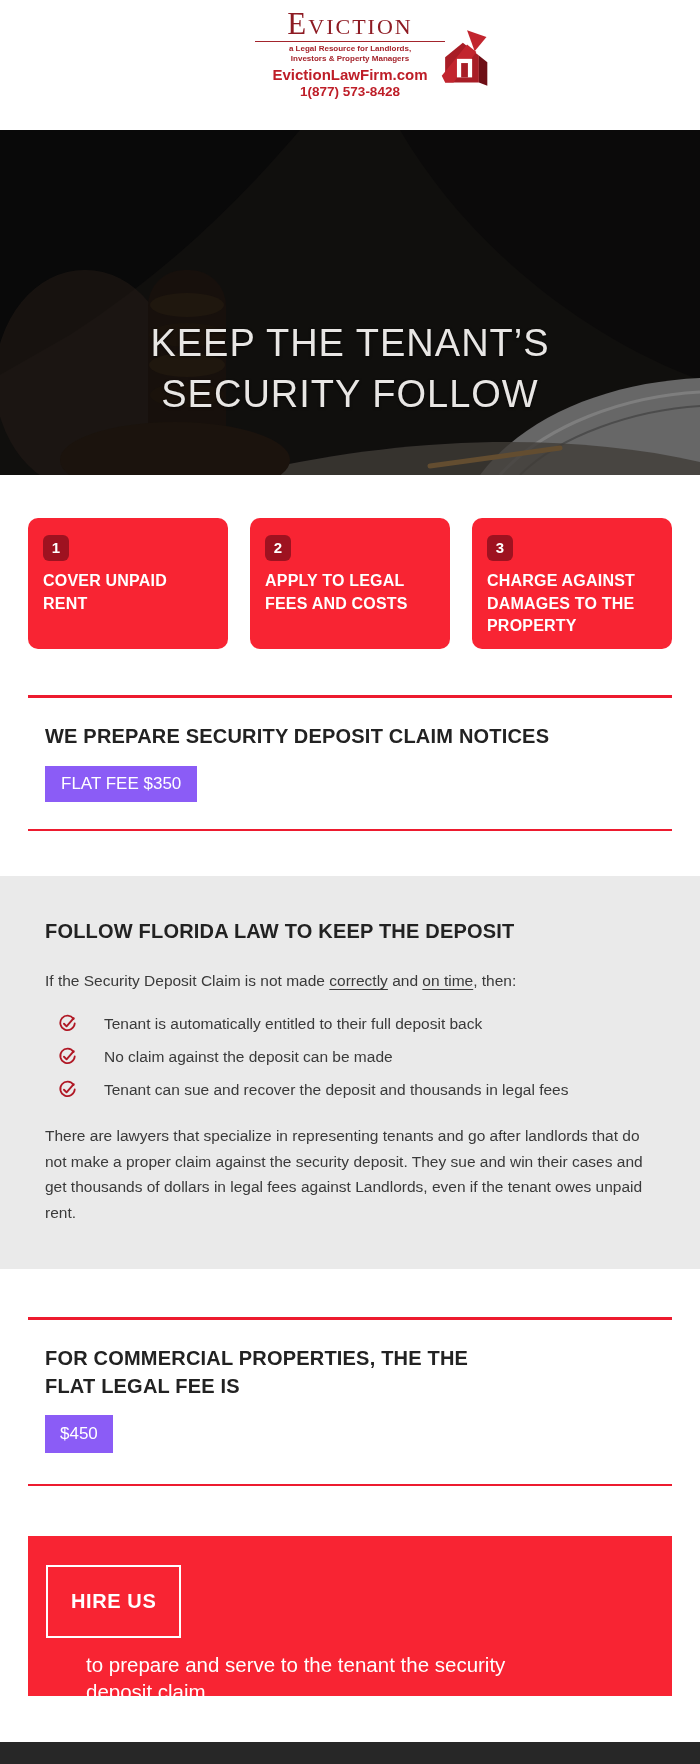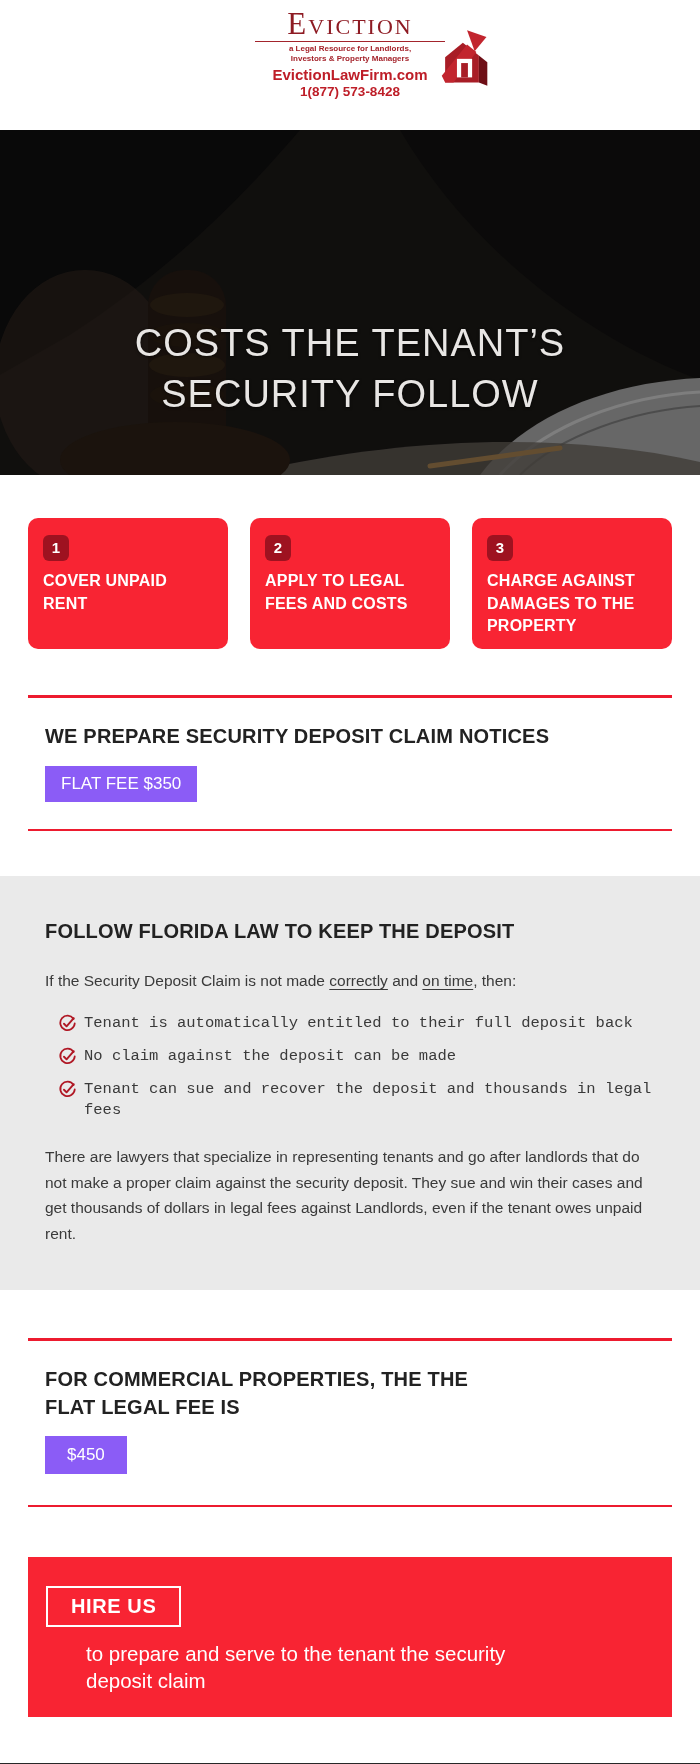--- a/index.html
+++ b/index.html
@@ -35,39 +35,39 @@
   .rule { height:2.5px; background:#ED1B2F; margin:0 28px; border:0; }
   .rule-1 { margin-top:46px; } .rule-2 { margin-top:27px; }
   .rule-3 { margin-top:48px; } .rule-4 { margin-top:31px; }
 
   
   .section-pad { padding:0 45px; }
   h2.section-title { font-size:20px; line-height:28px; color:#222; font-weight:bold; letter-spacing:.2px; }
   .claim-title { margin-top:24px; }
   .badge { display:inline-block; background:#8b5cf6; color:#fff; font-size:17px; padding:8px 16px; }
   .badge-350 { margin-top:16px; }
-  .badge-450 { margin-top:15px; padding:9px 22px; }
+  .badge-450 { margin-top:15px; padding:9px 15px; }
 
   
   .gray-section { background:#EAEAEA; margin-top:45px; padding:41px 45px 44px; }
   .intro-line { margin-top:25px; font-size:15.5px; color:#3A3A3A; line-height:22px; }
   .intro-line u { text-underline-offset:3px; }
   .bullet-list { list-style:none; margin-top:21px; }
-  .bullet { display:flex; align-items:flex-start; gap:7px; margin-bottom:12px; padding-left:13px;
-            font-size:15.5px; color:#3A3A3A; line-height:21px;font-family:Liberation Mono, monospace; }
+  .bullet { display:flex; align-items:flex-start; gap:27px; margin-bottom:12px; padding-left:13px;
+            font-size:15.5px; color:#3A3A3A; line-height:21px; }
   .check-icon { width:19px; height:19px; flex:0 0 19px; margin-top:1px; }
   .body-paragraph { margin-top:23px; font-size:15.5px; color:#3A3A3A; line-height:25.5px; max-width:600px; }
 
   
   .commercial-title { margin-top:24px; max-width:470px; }
 
   
   .cta { margin:50px 28px 0; background:#F82433; height:160px; padding:29px 18px 0; }
   .hire-box { display:inline-block; border:2.5px solid #fff; color:#fff; font-size:20px;
-              font-weight:bold; letter-spacing:.6px; padding:7px 23px; cursor:pointer; }
+              font-weight:bold; letter-spacing:.6px; padding:23px 23px; cursor:pointer; }
   .cta-text { margin-top:13px; color:#fff; font-size:20.5px; line-height:27px; max-width:490px; font-weight:400;margin-left:40px; }
 
   
   .footer { margin-top:46px; height:66px; background:#272727; display:flex; align-items:center; padding:0 48px; }
   .footer-item { display:flex; align-items:center; gap:8px; color:#F2F2F2; font-size:16px; cursor:pointer; }
   .footer-sep { color:#BBB; margin:0 20px; font-size:15px; }
   .f-icon { width:19px; height:19px; display:block; }
 </style>
 </head>
 <body>
@@ -108,21 +108,21 @@
         <rect x="148" y="140" width="78" height="200" rx="36" fill="#201711"></rect>
         <ellipse cx="187" cy="175" rx="37" ry="12" fill="#2C2014"></ellipse>
         <ellipse cx="187" cy="205" rx="38" ry="12" fill="#241A10"></ellipse>
         <ellipse cx="187" cy="235" rx="38" ry="12" fill="#2C2014"></ellipse>
         <ellipse cx="187" cy="265" rx="37" ry="12" fill="#241A10"></ellipse>
         <ellipse cx="175" cy="330" rx="115" ry="38" fill="#261B12"></ellipse>
       </g>
       <rect x="0" y="0" width="700" height="345" fill="#000000" opacity="0.28"></rect>
     </svg>
     <h1 class="hero-title">
-      <span>COSTS THE TENANT’S</span><br>
+      <span>KEEP THE TENANT’S</span><br>
       <span>SECURITY FOLLOW</span>
     </h1>
   </section>
 
   <section class="cards">
     <div class="card">
       <div class="card-chip">1</div>
       <div class="card-label">COVER UNPAID RENT</div>
     </div>
     <div class="card">

